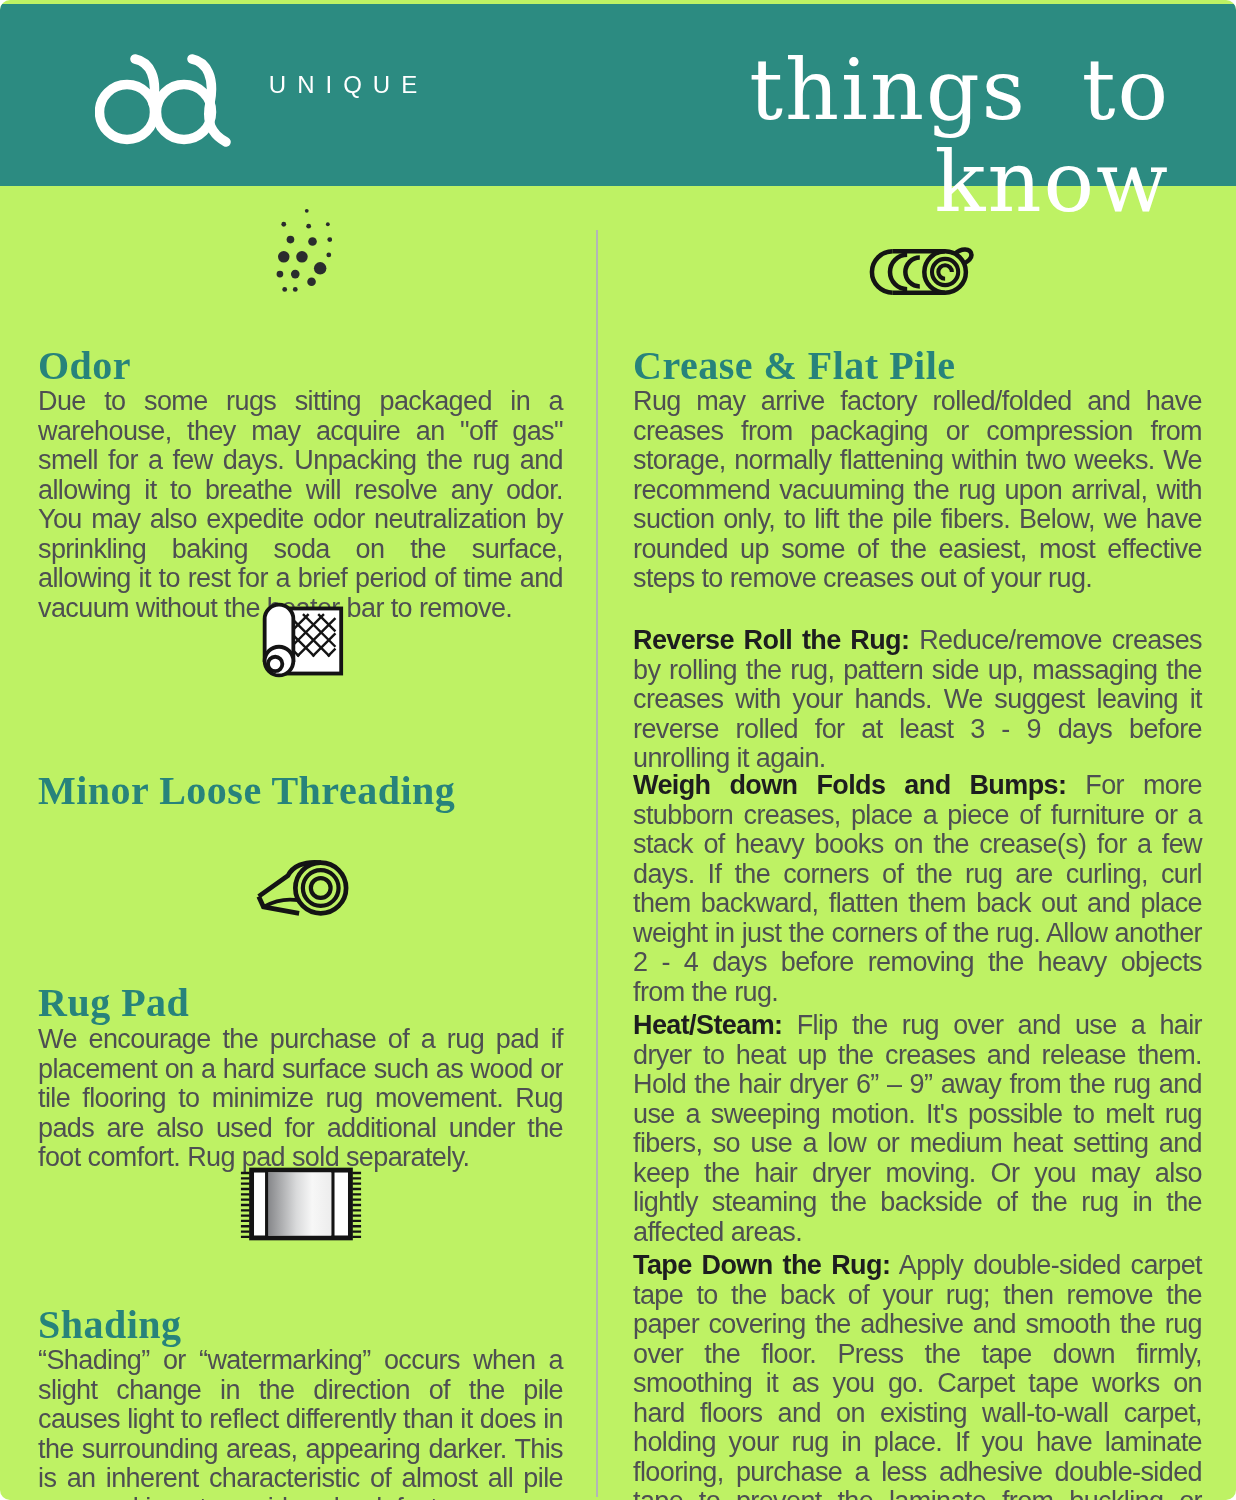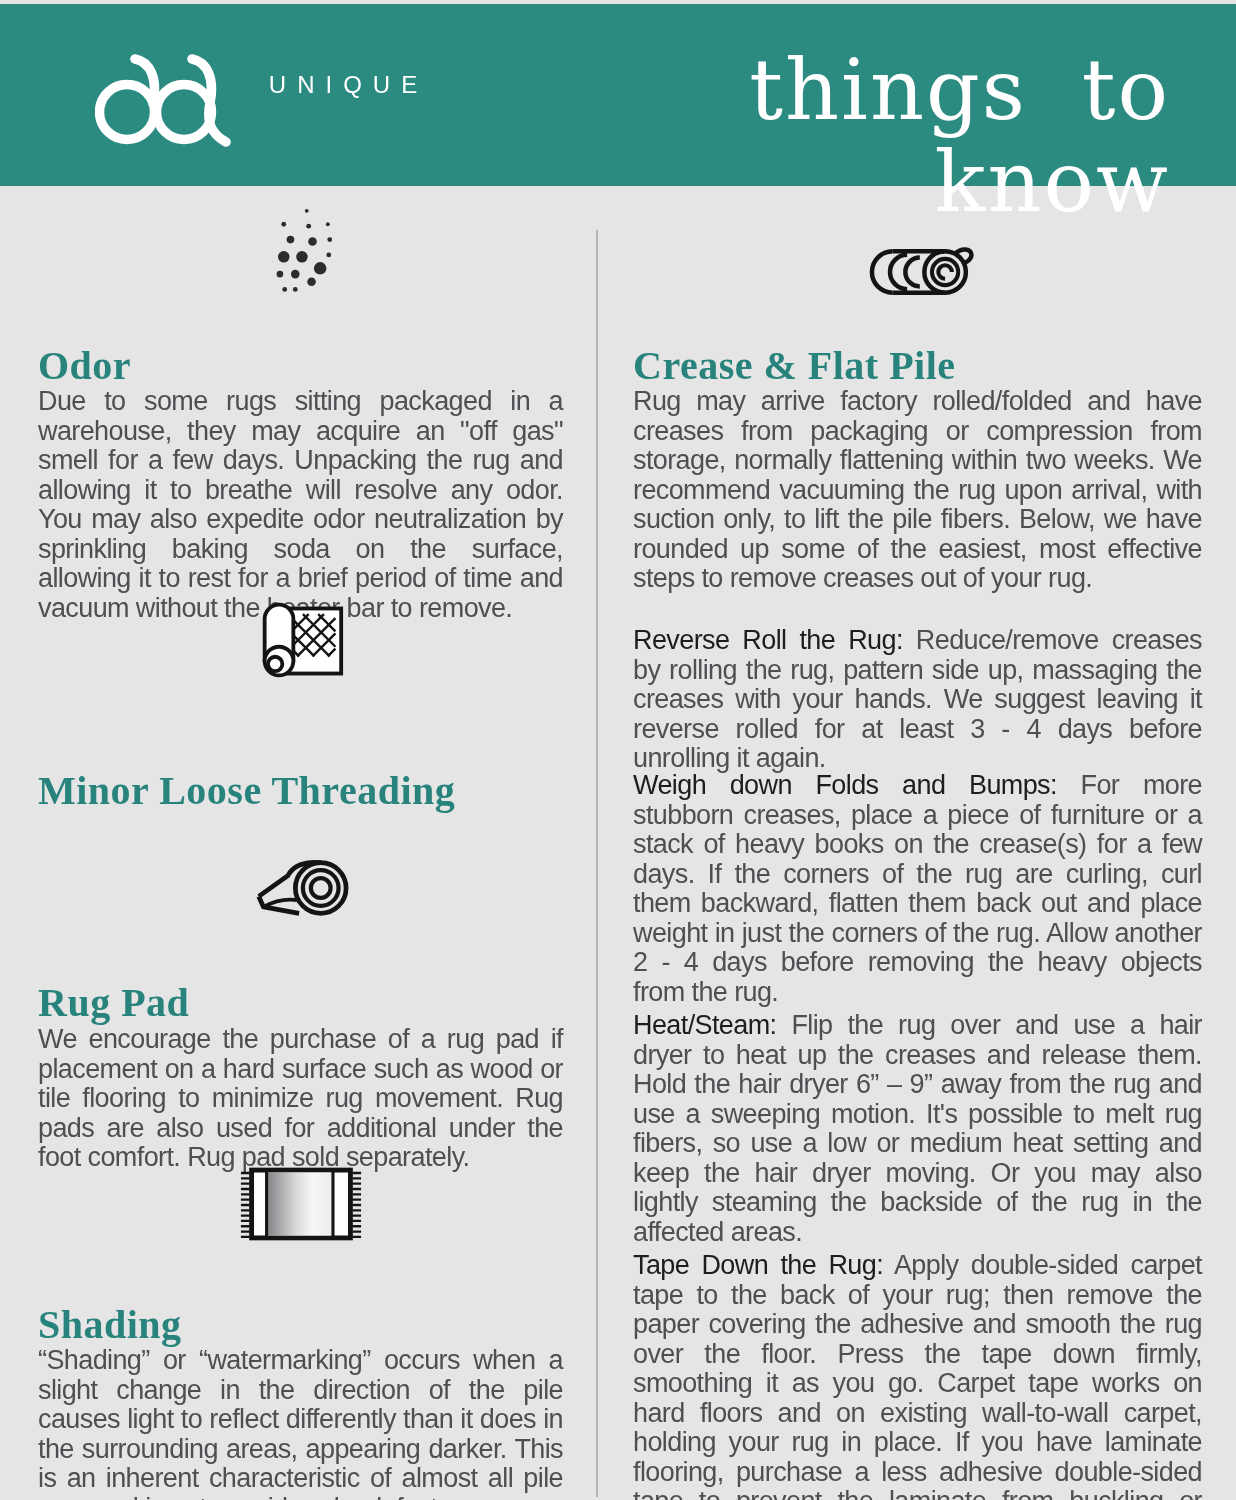--- a/index.html
+++ b/index.html
@@ -1,38 +1,38 @@
 <!DOCTYPE html>
 <html><head>
 <meta charset="utf-8">
 <style>
   html,body{margin:0;padding:0;background:#fff;}
-  .page{position:relative;width:1236px;height:1500px;background:#e5e5e5;overflow:hidden;
-        font-family:"Liberation Sans",sans-serif;}
+  .page{position:relative;width:1236px;height:1500px;background:#bef264;overflow:hidden;
+        font-family:"Liberation Sans",sans-serif;border-radius:10px;}
   
   .band{position:absolute;left:0;top:4px;width:1236px;height:182px;background:#2c8b81;}
   .logo-svg{position:absolute;left:95px;top:50px;}
   .brand-text{position:absolute;left:243px;top:60px;width:200px;text-align:center;
               color:#ffffff;font-size:24px;line-height:42px;letter-spacing:11px;font-weight:400;}
   .brand-text div{padding-left:11px;} 
   .page-title{position:absolute;left:505px;top:40px;width:665px;text-align:right;
               font-family:"DejaVu Serif","Liberation Serif",serif;font-size:84px;line-height:1.1;
               color:#ffffff;word-spacing:26px;letter-spacing:2px;}
   
   .divider{position:absolute;left:596px;top:230px;width:2px;height:1267px;background:#b3b6b8;}
   .col{position:absolute;top:0;height:1500px;}
   .col-left{left:38px;width:525px;}
   .col-right{left:633px;width:569px;}
   .icon-wrap{position:absolute;left:50%;transform:translateX(-50%);}
   .sec-title{position:absolute;width:100%;text-align:left;
              font-family:"Liberation Serif",serif;font-size:40px;line-height:46px;
              color:#27837b;letter-spacing:0.5px;}
   .body-text{position:absolute;width:100%;text-align:justify;
              font-size:27px;line-height:29.5px;letter-spacing:-0.6px;color:#4e4f52;}
-  .tip-label{font-weight:400;color:#1d1d1f;}
+  .tip-label{font-weight:700;color:#1d1d1f;}
   svg{display:block;}
 </style>
 </head>
 <body>
 
 <div class="page">
 
   <header class="band">
     <svg class="logo-svg" width="235" height="95" viewBox="0 0 235 95" fill="none" stroke="#ffffff" stroke-width="9.5" stroke-linecap="round">
       <circle cx="32" cy="58" r="27.5"></circle>
@@ -136,21 +136,21 @@
         <path d="M 103,11 C 110,4 120,5 121,11 C 122,15 118,19 112,22"></path>
         <circle cx="92" cy="31" r="14.5" stroke-width="4.5"></circle>
         <path d="M 99.5,31 A 7.5,7.5 0 1 0 92,38.5" stroke-width="4.5"></path>
       </svg>
     </div>
     <h2 class="sec-title" style="top:310px">Crease &amp; Flat Pile</h2>
     <p class="body-text" style="top:360px">Rug may arrive factory rolled/folded and have creases from packaging or compression from storage, normally flattening within two weeks. We recommend vacuuming the rug upon arrival, with suction only, to lift the pile fibers. Below, we have rounded up some of the easiest, most effective steps to remove creases out of your rug.</p>
 
     <p class="body-text" style="top:599px">
       <span class="tip-label">Reverse Roll the Rug:</span>
-      <span>Reduce/remove creases by rolling the rug, pattern side up, massaging the creases with your hands. We suggest leaving it reverse rolled for at least 3 - 4 days before unrolling it again.</span>
+      <span>Reduce/remove creases by rolling the rug, pattern side up, massaging the creases with your hands. We suggest leaving it reverse rolled for at least 3 - 9 days before unrolling it again.</span>
     </p>
 
     <p class="body-text" style="top:744px">
       <span class="tip-label">Weigh down Folds and Bumps:</span>
       <span>For more stubborn creases, place a piece of furniture or a stack of heavy books on the crease(s) for a few days. If the corners of the rug are curling, curl them backward, flatten them back out and place weight in just the corners of the rug. Allow another 2 - 4 days before removing the heavy objects from the rug.</span>
     </p>
 
     <p class="body-text" style="top:984px">
       <span class="tip-label">Heat/Steam:</span>
       <span>Flip the rug over and use a hair dryer to heat up the creases and release them. Hold the hair dryer 6” – 9” away from the rug and use a sweeping motion. It's possible to melt rug fibers, so use a low or medium heat setting and keep the hair dryer moving. Or you may also lightly steaming the backside of the rug in the affected areas.</span>

